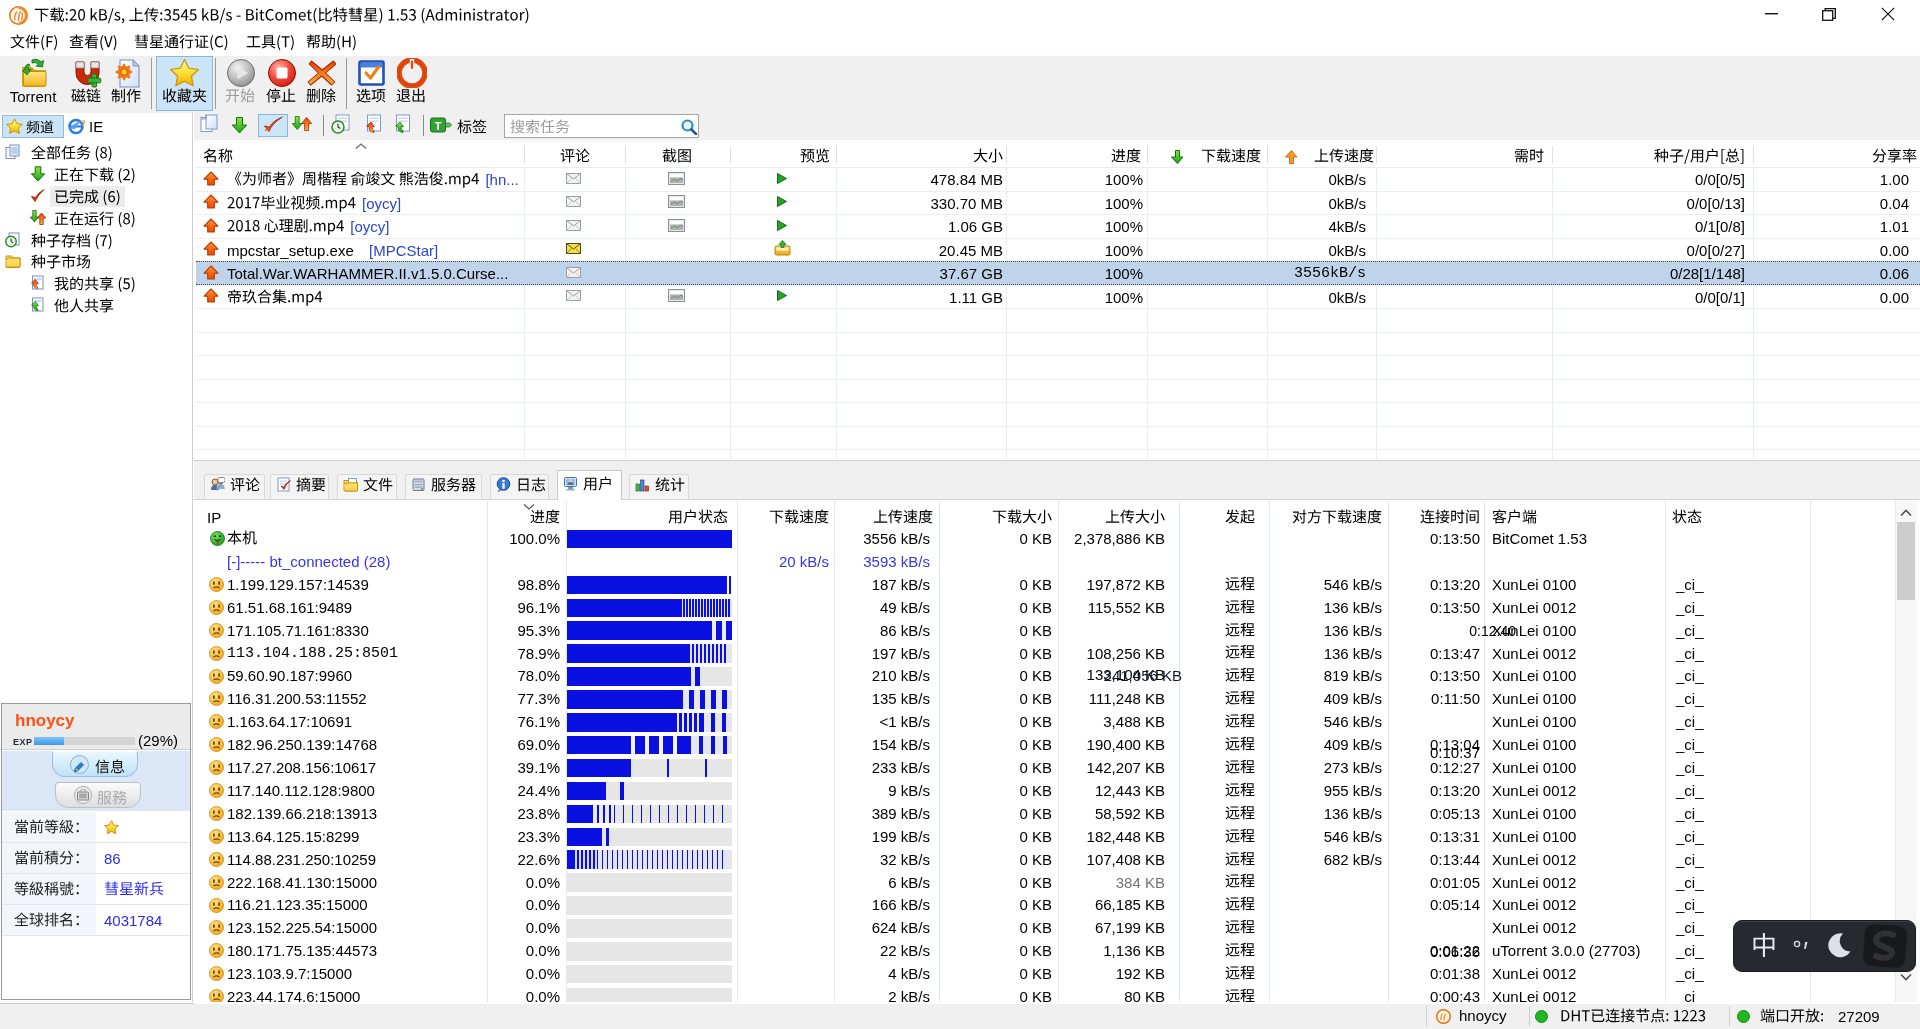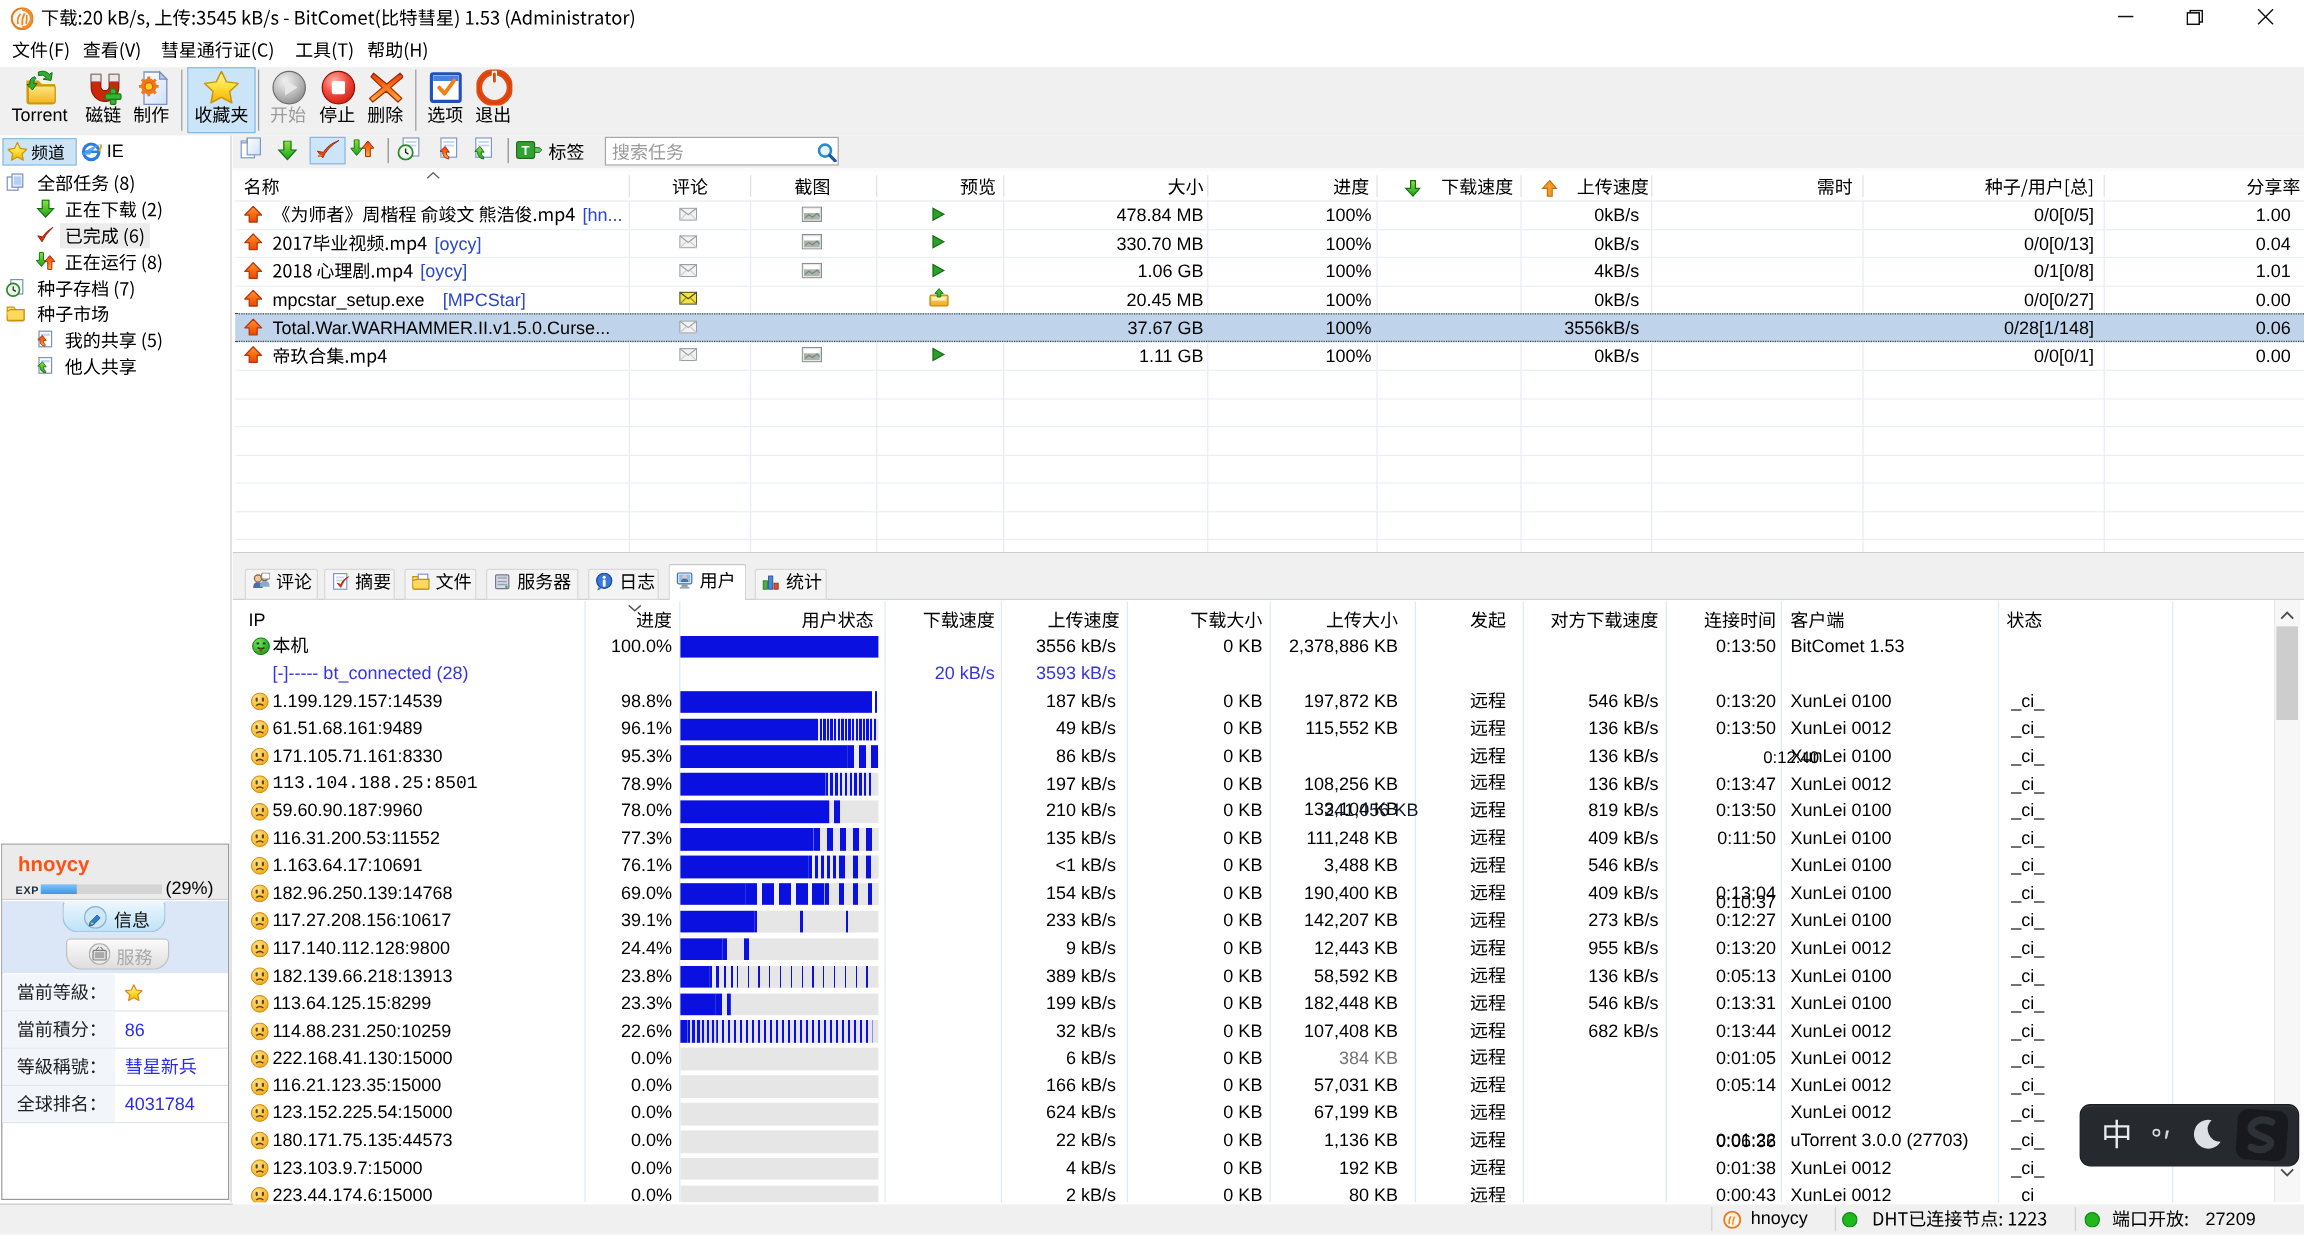--- a/index.html
+++ b/index.html
@@ -1034,21 +1034,21 @@
     <path d="M8 1 L15 8.2 L11.3 8.2 L11.3 14 L4.7 14 L4.7 8.2 L1 8.2 Z" fill="url(#gho)" stroke="#b43808" stroke-width="1.1" stroke-linejoin="round"></path>
   </svg>
 <div class="x" style="top:265.1px;font-size:15px;color:#000;line-height:18px;z-index:2;left:227.0px;">Total.War.WARHAMMER.II.v1.5.0.Curse...</div>
 <svg class="abs" style="left:566px;top:267px;z-index:2;" width="15" height="11" viewBox="0 0 15 11">
     <rect x="0.5" y="0.5" width="14" height="10" fill="#f2f2f2" stroke="#9aa0a6"></rect>
     <path d="M0.5 0.5 L7.5 6 L14.5 0.5" fill="none" stroke="#9aa0a6"></path>
     <path d="M0.5 10.5 L5.5 5.5 M14.5 10.5 L9.5 5.5" fill="none" stroke="#c8ccd0"></path>
   </svg>
 <div class="x" style="top:265.1px;font-size:15px;color:#000;line-height:18px;z-index:2;left:403.0px;width:600px;text-align:right;">37.67 GB</div>
 <div class="x" style="top:265.1px;font-size:15px;color:#000;line-height:18px;z-index:2;left:543.0px;width:600px;text-align:right;">100%</div>
-<div class="x" style="top:265.1px;font-size:15px;color:#000;line-height:18px;z-index:2;left:766.0px;width:600px;text-align:right;">3556kB/s</div>
+<div class="x" style="top:265.1px;font-size:15px;color:#000;line-height:18px;z-index:2;left:766.0px;width:600px;text-align:right;font-family:Liberation Mono, monospace;">3556kB/s</div>
 <div class="x" style="top:265.1px;font-size:15px;color:#000;line-height:18px;z-index:2;left:1145.0px;width:600px;text-align:right;">0/28[1/148]</div>
 <div class="x" style="top:265.1px;font-size:15px;color:#000;line-height:18px;z-index:2;left:1309.0px;width:600px;text-align:right;">0.06</div>
 <svg class="abs" style="left:203px;top:288px;z-index:2;" width="16" height="15" viewBox="0 0 16 15">
     <path d="M8 1 L15 8.2 L11.3 8.2 L11.3 14 L4.7 14 L4.7 8.2 L1 8.2 Z" fill="url(#gho)" stroke="#b43808" stroke-width="1.1" stroke-linejoin="round"></path>
   </svg>
 <svg class="t" style="left:227.0px;top:288.5px;z-index:2;" width="96" height="18" viewBox="0 0 96 18">
     <g fill="#000" transform="translate(0,13.20) scale(0.01500,-0.01500)">
       <use href="#g5E1D" x="0"></use>
       <use href="#g7396" x="1000"></use>
       <use href="#g5408" x="2000"></use>
@@ -1608,21 +1608,21 @@
     <circle cx="7.5" cy="7.5" r="7" fill="url(#gsm)" stroke="#c8860a" stroke-width="0.8"></circle>
     <rect x="4" y="4.2" width="1.8" height="3.6" rx="0.9" fill="#5a4a10"></rect>
     <rect x="9.2" y="4.2" width="1.8" height="3.6" rx="0.9" fill="#5a4a10"></rect>
     <path d="M4.5 11 Q7.5 8.6 10.5 11" fill="none" stroke="#5a4a10" stroke-width="1.3"></path>
   </svg>
 <div class="x" style="top:896.4px;font-size:15px;color:#000;line-height:18px;left:227.0px;">116.21.123.35:15000</div>
 <div class="x" style="top:896.4px;font-size:15px;color:#000;line-height:18px;left:-40.0px;width:600px;text-align:right;">0.0%</div>
 <div class="abs" style="left:567px;top:896.2px;width:165px;height:18.6px;background:#e6e6e6"></div>
 <div class="x" style="top:896.4px;font-size:15px;color:#000;line-height:18px;left:330.0px;width:600px;text-align:right;">166 kB/s</div>
 <div class="x" style="top:896.4px;font-size:15px;color:#000;line-height:18px;left:452.0px;width:600px;text-align:right;">0 KB</div>
-<div class="x" style="top:896.4px;font-size:15px;color:#000;line-height:18px;left:565.0px;width:600px;text-align:right;">57,031 KB</div>
+<div class="x" style="top:896.4px;font-size:15px;color:#000;line-height:18px;left:565.0px;width:600px;text-align:right;">66,185 KB</div>
 <svg class="t" style="left:1225.0px;top:896.3px;" width="30" height="18" viewBox="0 0 30 18">
     <g fill="#000" transform="translate(0,13.20) scale(0.01500,-0.01500)">
       <use href="#g8FDC" x="0"></use>
       <use href="#g7A0B" x="1000"></use>
     </g>
   </svg>
 <div class="x" style="top:896.4px;font-size:15px;color:#000;line-height:18px;left:880.0px;width:600px;text-align:right;">0:05:14</div>
 <div class="x" style="top:896.4px;font-size:15px;color:#000;line-height:18px;left:1492.0px;">XunLei 0012</div>
 <div class="x" style="top:896.4px;font-size:15px;color:#000;line-height:18px;left:1676.0px;">_ci_</div>
 <svg class="abs" style="left:209px;top:920px;" width="15" height="15" viewBox="0 0 15 15">

